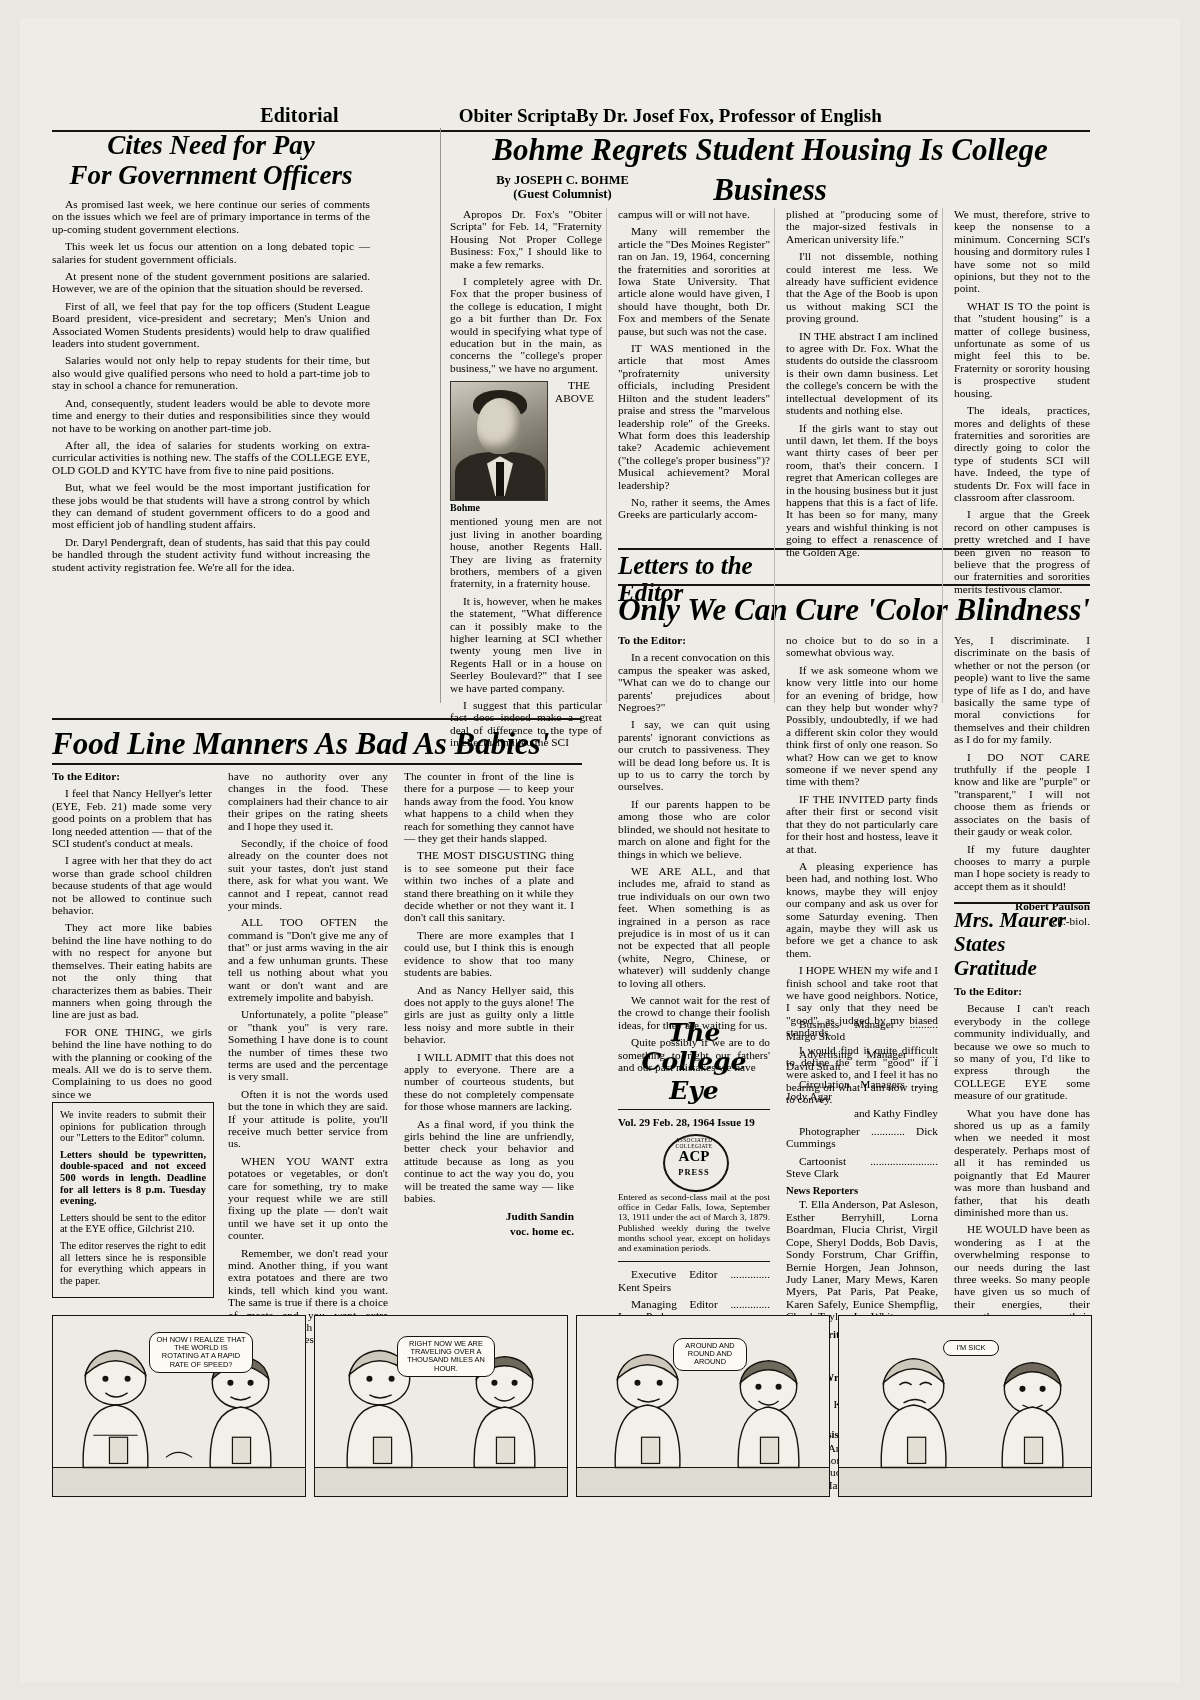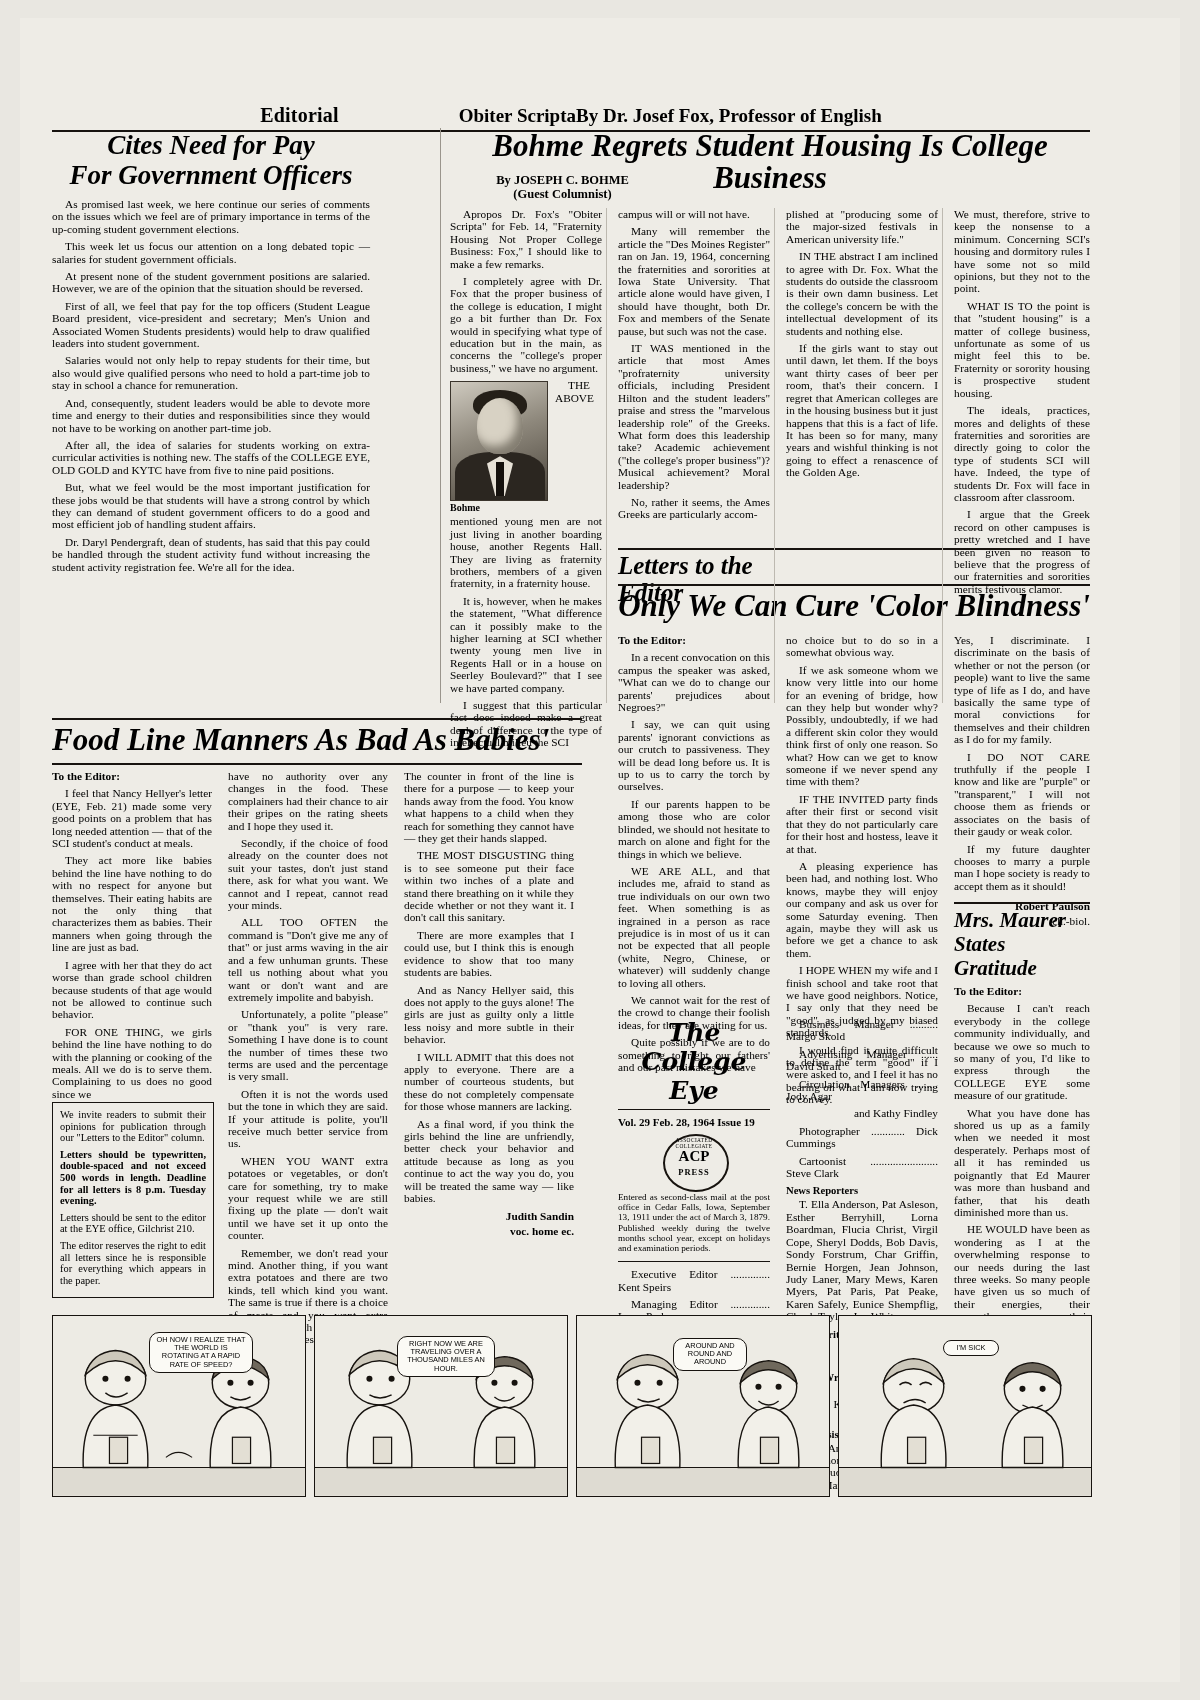--- a/index.html
+++ b/index.html
@@ -20,21 +20,21 @@
   .tiny{font-size:10.2px;line-height:11.3px;}
 
   .rule-h{position:absolute;background:#17130f;height:1px;}
   .rule-v{position:absolute;background:#17130f;width:1px;}
 
   .center{text-align:center;}
   .b{font-weight:bold;}
 
   
   .h-main{font-style:italic;font-weight:bold;font-size:27px;line-height:30px;text-align:center;}
-  .h-big{font-style:italic;font-weight:bold;font-size:31px;line-height:32px;}
+  .h-big{font-style:italic;font-weight:bold;font-size:31px;line-height:40px;}
   .h-mid{font-style:italic;font-weight:bold;font-size:25px;line-height:27px;}
   .h-sm{font-style:italic;font-weight:bold;font-size:21px;line-height:24px;}
   .byline{text-align:center;font-weight:bold;font-size:12.5px;line-height:14px;}
 
   
   .photo{width:96px;height:118px;background:linear-gradient(160deg,#cfcabf 0%,#8e887c 45%,#4a443b 100%);
          position:relative;overflow:hidden;border:1px solid #3a342c;}
   .photo .face{position:absolute;left:26px;top:16px;width:46px;height:56px;border-radius:50% 50% 45% 45%;
                background:#d8d2c4;box-shadow:inset -6px -8px 10px rgba(60,54,44,.55);}
   .photo .hair{position:absolute;left:22px;top:8px;width:54px;height:28px;border-radius:50% 50% 40% 40%;background:#241f18;}
@@ -125,20 +125,21 @@
 
     <div class="col" style="left:598px;top:190px;width:152px;">
       <p class="noind">campus will or will not have.</p>
       <p>Many will remember the article the "Des Moines Register" ran on Jan. 19, 1964, concerning the fraternities and sororities at Iowa State University. That article alone would have given, I should have thought, both Dr. Fox and members of the Senate pause, but such was not the case.</p>
       <p>IT WAS mentioned in the article that most Ames "profraternity university officials, including President Hilton and the student leaders" praise and stress the "marvelous leadership role" of the Greeks. What form does this leadership take? Academic achievement ("the college's proper business")? Musical achievement? Moral leadership?</p>
       <p>No, rather it seems, the Ames Greeks are particularly accom-</p>
     </div>
 
     <div class="col" style="left:766px;top:190px;width:152px;">
       <p class="noind">plished at "producing some of the major-sized festivals in American university life."</p>
+      <p>I'll not dissemble, nothing could interest me less. We already have sufficient evidence that the Age of the Boob is upon us without making SCI the proving ground.</p>
       <p>IN THE abstract I am inclined to agree with Dr. Fox. What the students do outside the classroom is their own damn business. Let the college's concern be with the intellectual development of its students and nothing else.</p>
       <p>If the girls want to stay out until dawn, let them. If the boys want thirty cases of beer per room, that's their concern. I regret that American colleges are in the housing business but it just happens that this is a fact of life. It has been so for many, many years and wishful thinking is not going to effect a renascence of the Golden Age.</p>
     </div>
 
     <div class="col" style="left:934px;top:190px;width:136px;">
       <p class="noind">We must, therefore, strive to keep the nonsense to a minimum. Concerning SCI's housing and dormitory rules I have some not so mild opinions, but they not to the point.</p>
       <p>WHAT IS TO the point is that "student housing" is a matter of college business, unfortunate as some of us might feel this to be. Fraternity or sorority housing is prospective student housing.</p>
       <p>The ideals, practices, mores and delights of these fraternities and sororities are directly going to color the type of students SCI will have. Indeed, the type of students Dr. Fox will face in classroom after classroom.</p>
       <p>I argue that the Greek record on other campuses is pretty wretched and I have been given no reason to believe that the progress of our fraternities and sororities merits festivous clamor.</p>
     </div>
@@ -193,22 +194,22 @@
 
     <div class="rule-h" style="left:32px;top:700px;width:530px;height:2px;"></div>
     <div class="col" style="left:32px;top:706px;width:530px;">
       <div class="h-big">Food Line Manners As Bad As Babies'</div>
     </div>
     <div class="rule-h" style="left:32px;top:745px;width:530px;height:2px;"></div>
 
     <div class="col" style="left:32px;top:752px;width:160px;">
       <p class="noind b">To the Editor:</p>
       <p>I feel that Nancy Hellyer's letter (EYE, Feb. 21) made some very good points on a problem that has long needed attention — that of the SCI student's conduct at meals.</p>
+      <p>I agree with her that they do act worse than grade school children because students of that age would not be allowed to continue such behavior.</p>
       <p>They act more like babies behind the line have nothing to do with no respect for anyone but themselves. Their eating habits are not the only thing that characterizes them as babies. Their manners when going through the line are just as bad.</p>
-      <p>I agree with her that they do act worse than grade school children because students of that age would not be allowed to continue such behavior.</p>
       <p>FOR ONE THING, we girls behind the line have nothing to do with the planning or cooking of the meals. All we do is to serve them. Complaining to us does no good since we</p>
     </div>
     <div class="col" style="left:208px;top:752px;width:160px;">
       <p class="noind">have no authority over any changes in the food. These complainers had their chance to air their gripes on the rating sheets and I hope they used it.</p>
       <p>Secondly, if the choice of food already on the counter does not suit your tastes, don't just stand there, ask for what you want. We cannot and I repeat, cannot read your minds.</p>
       <p>ALL TOO OFTEN the command is "Don't give me any of that" or just arms waving in the air and a few unhuman grunts. These tell us nothing about what you want or don't want and are extremely impolite and babyish.</p>
       <p>Unfortunately, a polite "please" or "thank you" is very rare. Something I have done is to count the number of times these two terms are used and the percentage is very small.</p>
       <p>Often it is not the words used but the tone in which they are said. If your attitude is polite, you'll receive much better service from us.</p>
       <p>WHEN YOU WANT extra potatoes or vegetables, or don't care for something, try to make your request while we are still fixing up the plate — don't wait until we have set it up onto the counter.</p>
       <p>Remember, we don't read your mind. Another thing, if you want extra potatoes and there are two kinds, tell which kind you want. The same is true if there is a choice of meats and you want extra potatoes. Tell with which meat you want your potatoes.</p>

